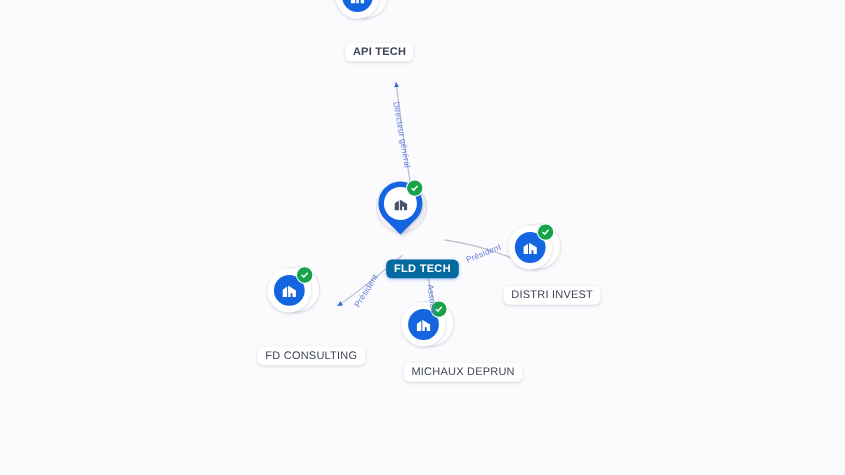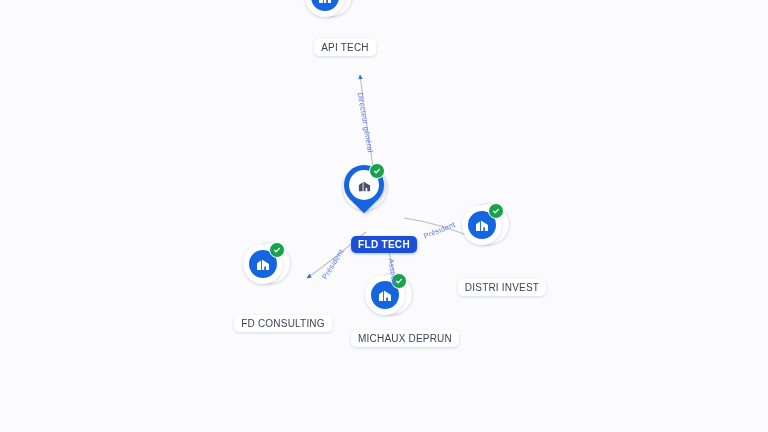--- a/index.html
+++ b/index.html
@@ -125,21 +125,21 @@
     font-size: 10px;
     letter-spacing: 0.2px;
     padding: 3px 7px;
     border-radius: 5px;
     background: #ffffff;
     color: #3c4257;
     box-shadow: 0 1px 3px rgba(30, 40, 90, 0.16);
     z-index: 8;
   }
   .node-label.primary {
-    background: #1d4ed8;
+    background: #0369a1;
     color: #ffffff;
     font-weight: bold;
     letter-spacing: 0.3px;
     box-shadow: 0 1px 3px rgba(21, 95, 240, 0.4);
   }
 
   
   .edge-label {
     position: absolute;
     white-space: nowrap;
@@ -184,40 +184,40 @@
       <div class="stack-ghost" style="left:-14px; top:-22px; width:40px; height:40px;"></div>
       <div class="circle-node" style="position:relative; left:-20px; top:-20px;">
         <div class="circle-inner">
           <svg width="16" height="16" viewBox="0 0 24 24" fill="#ffffff">
             <path d="M3 21V11l6-4.2V21H3zm7.4 0V5.4L21 12v9h-4.6v-5.2h-2.6V21h-3.4z"></path>
           </svg>
         </div>
 
       </div>
     </div>
-    <div class="node-label" style="left:0; top:22px;">API TECH</div>
+    <div class="node-label" style="left:0; top:22px;font-weight:bold;">API TECH</div>
   </div>
 
   <div class="node" style="left:502px; top:245px;">
     <div class="node-visual" style="left:0; top:0;">
       <div class="stack-ghost" style="left:-14px; top:-22px; width:40px; height:40px;"></div>
       <div class="circle-node" style="position:relative; left:-20px; top:-20px;">
         <div class="circle-inner">
           <svg width="16" height="16" viewBox="0 0 24 24" fill="#ffffff">
             <path d="M3 21V11l6-4.2V21H3zm7.4 0V5.4L21 12v9h-4.6v-5.2h-2.6V21h-3.4z"></path>
           </svg>
         </div>
         <div class="badge-check" style="right:-2px; top:-2px;">
           <svg width="8" height="8" viewBox="0 0 24 24" fill="none" stroke="#ffffff" stroke-width="4" stroke-linecap="round" stroke-linejoin="round">
             <path d="M5 13l4.5 4.5L19 7"></path>
           </svg>
         </div>
       </div>
     </div>
-    <div class="node-label" style="left:0; top:15px;margin-top:19px;">DISTRI INVEST</div>
+    <div class="node-label" style="left:0; top:15px;">DISTRI INVEST</div>
   </div>
 
   <div class="node" style="left:283px; top:284px;">
     <div class="node-visual" style="left:0; top:0;">
       <div class="stack-ghost" style="left:-14px; top:-22px; width:40px; height:40px;"></div>
       <div class="circle-node" style="position:relative; left:-20px; top:-20px;">
         <div class="circle-inner">
           <svg width="16" height="16" viewBox="0 0 24 24" fill="#ffffff">
             <path d="M3 21V11l6-4.2V21H3zm7.4 0V5.4L21 12v9h-4.6v-5.2h-2.6V21h-3.4z"></path>
           </svg>
@@ -241,21 +241,21 @@
             <path d="M3 21V11l6-4.2V21H3zm7.4 0V5.4L21 12v9h-4.6v-5.2h-2.6V21h-3.4z"></path>
           </svg>
         </div>
         <div class="badge-check" style="right:-2px; top:-2px;">
           <svg width="8" height="8" viewBox="0 0 24 24" fill="none" stroke="#ffffff" stroke-width="4" stroke-linecap="round" stroke-linejoin="round">
             <path d="M5 13l4.5 4.5L19 7"></path>
           </svg>
         </div>
       </div>
     </div>
-    <div class="node-label" style="left:0; top:15px;">MICHAUX DEPRUN</div>
+    <div class="node-label" style="left:16px; top:15px;">MICHAUX DEPRUN</div>
   </div>
 
   <div class="node" style="left:384px; top:214px;">
     <div class="node-visual" style="left:0; top:0;">
       <div class="stack-ghost" style="left:-22px; top:-24px; width:44px; height:44px; background:#ffffff;"></div>
       <div class="pin-node" style="position:relative; left:-20px; top:-24px;">
         <div class="pin-shape"></div>
         <div class="pin-hole">
           <svg width="15" height="15" viewBox="0 0 24 24" fill="#4a5168">
             <path d="M3 21V11l6-4.2V21H3zm7.4 0V5.4L21 12v9h-4.6v-5.2h-2.6V21h-3.4z"></path>

